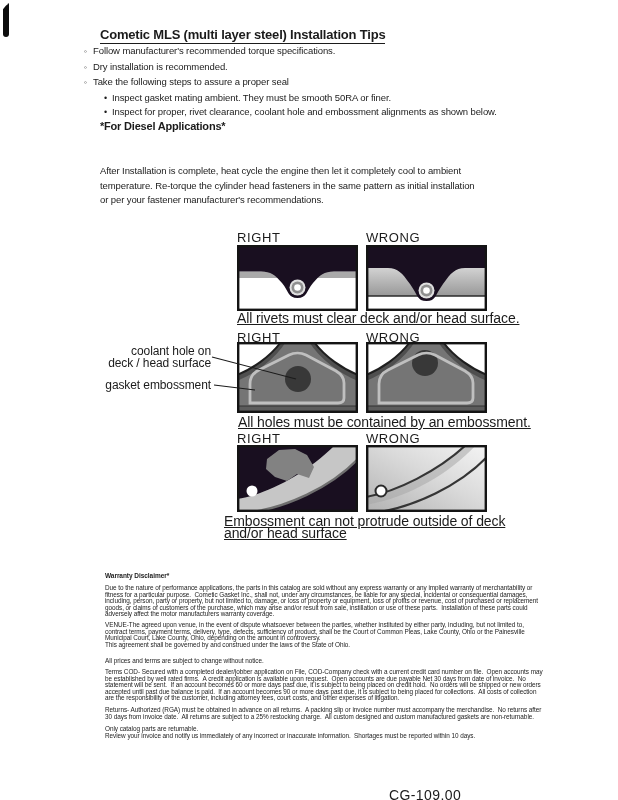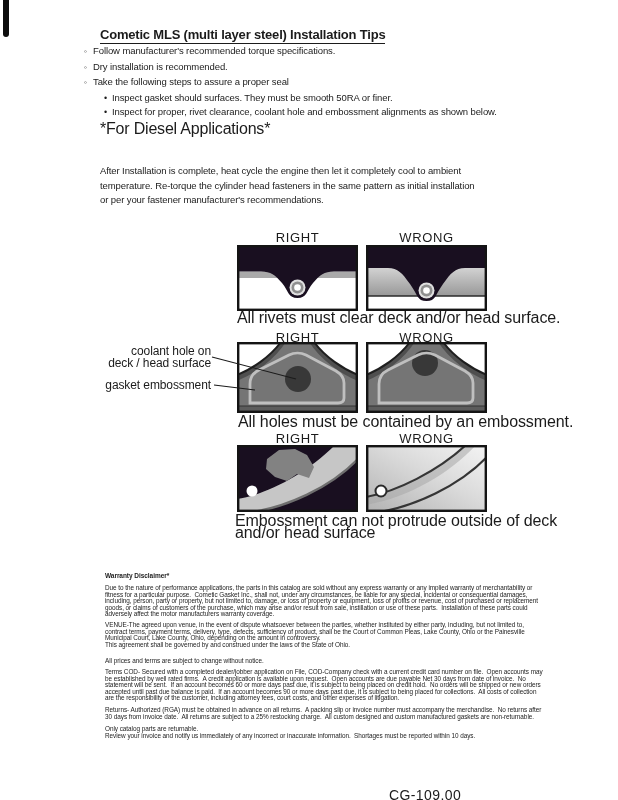--- a/index.html
+++ b/index.html
@@ -1,29 +1,29 @@
 <!DOCTYPE html>
 <html><head>
 <meta charset="utf-8">
 <style>
   html,body{margin:0;padding:0;background:#ffffff;}
   .page{position:relative;width:618px;height:800px;background:#fff;overflow:hidden;
-        font-family:"Liberation Sans",sans-serif;color:#1b1b1b;}
+        font-family:"Liberation Sans",sans-serif;color:#1b1b1b;border-radius:20px;}
   .abs{position:absolute;}
   .artifact{position:absolute;left:3px;top:0;width:6px;height:37px;background:#0d0d0d;border-radius:0 0 3px 3px;}
   .title{font-size:13px;font-weight:bold;letter-spacing:-0.2px;border-bottom:1.6px solid #1b1b1b;padding-bottom:1px;display:inline-block;}
   .body-txt{font-size:9.5px;letter-spacing:-0.1px;line-height:14.5px;}
   .pre{white-space:pre-wrap;}
   .b-line{display:flex;align-items:baseline;}
   .b-marker{width:9px;font-size:8px;flex:0 0 9px;}
   .s-line{display:flex;align-items:baseline;padding-left:20px;}
   .s-marker{width:8px;font-size:9px;flex:0 0 8px;}
-  .diesel-h{font-size:16px;font-weight:normal;letter-spacing:-0.2px;}
-  .fig-label{font-size:13px;letter-spacing:0.6px;text-align:center;width:121px;}
-  .caption{font-size:16px;letter-spacing:-0.1px;line-height:12px;}
+  .diesel-h{font-size:11px;font-weight:bold;letter-spacing:-0.2px;}
+  .fig-label{font-size:13px;letter-spacing:0.6px;width:121px;}
+  .caption{font-size:14px;letter-spacing:-0.1px;line-height:12px;text-decoration:underline;}
   .callout{font-size:12px;letter-spacing:-0.1px;line-height:11.5px;text-align:right;width:106px;}
   .tiny{font-size:6.4px;line-height:6.55px;letter-spacing:-0.05px;color:#1c1c1c;width:474px;}
   .tiny-h{font-size:6.5px;font-weight:bold;}
   .pagenum{font-size:14px;letter-spacing:0.4px;margin-top:27px;}
   svg{display:block;}
 </style>
 </head>
 <body>
 
 <div class="page">
@@ -42,21 +42,21 @@
     <div class="b-line">
       <span class="b-marker">◦</span>
       <span>Dry installation is recommended.</span>
     </div>
     <div class="b-line">
       <span class="b-marker">◦</span>
       <span>Take the following steps to assure a proper seal</span>
     </div>
     <div class="s-line">
       <span class="s-marker">•</span>
-      <span>Inspect gasket should surfaces.  They must be smooth 50RA or finer.</span>
+      <span>Inspect gasket mating ambient.  They must be smooth 50RA or finer.</span>
     </div>
     <div class="s-line">
       <span class="s-marker">•</span>
       <span>Inspect for proper, rivet clearance, coolant hole and embossment alignments as shown below.</span>
     </div>
   </div>
 
   <div class="abs diesel-h" style="left:100px;top:120px;">*For Diesel Applications*</div>
   <div class="abs body-txt pre" style="left:100px;top:164px;width:430px;">After Installation is complete, heat cycle the engine then let it completely cool to ambient
 temperature. Re-torque the cylinder head fasteners in the same pattern as initial installation
@@ -164,21 +164,21 @@
         </linearGradient>
       </defs>
       <rect width="121" height="67" fill="url(#g3)"></rect>
       <path d="M0,52 C30,47 72,26 100,0 L110,0 C84,28 44,52 0,60 Z" fill="#a8a8a8" opacity="0.55"></path>
       <path d="M0,52 C30,47 72,26 100,0" stroke="#353535" stroke-width="2.2" fill="none"></path>
       <path d="M14,67 C48,61 92,42 121,12" stroke="#353535" stroke-width="2.2" fill="none"></path>
       <circle cx="15" cy="46" r="5.5" fill="#ffffff" stroke="#2a2a2a" stroke-width="2"></circle>
       <rect x="1.2" y="1.2" width="118.6" height="64.6" fill="none" stroke="#141414" stroke-width="2.4"></rect>
     </svg>
   </div>
-  <div class="abs caption pre" style="left:235px;top:515px;">Embossment can not protrude outside of deck
+  <div class="abs caption pre" style="left:224px;top:515px;">Embossment can not protrude outside of deck
 and/or head surface</div>
 
   <div class="abs tiny tiny-h" style="left:105px;top:573px;">Warranty Disclaimer*</div>
   <div class="abs tiny pre" style="left:105px;top:585px;">Due to the nature of performance applications, the parts in this catalog are sold without any express warranty or any implied warranty of merchantability or
 fitness for a particular purpose.  Cometic Gasket Inc., shall not, under any circumstances, be liable for any special, incidental or consequential damages,
 including, person, party or property, but not limited to, damage, or loss of property or equipment, loss of profits or revenue, cost of purchased or replacement
 goods, or claims of customers of the purchase, which may arise and/or result from sale, instillation or use of these parts.  Installation of these parts could
 adversely affect the motor manufacturers warranty coverage.</div>
   <div class="abs tiny pre" style="left:105px;top:622px;">VENUE-The agreed upon venue, in the event of dispute whatsoever between the parties, whether instituted by either party, including, but not limited to,
 contract terms, payment terms, delivery, type, defects, sufficiency of product, shall be the Court of Common Pleas, Lake County, Ohio or the Painesville

